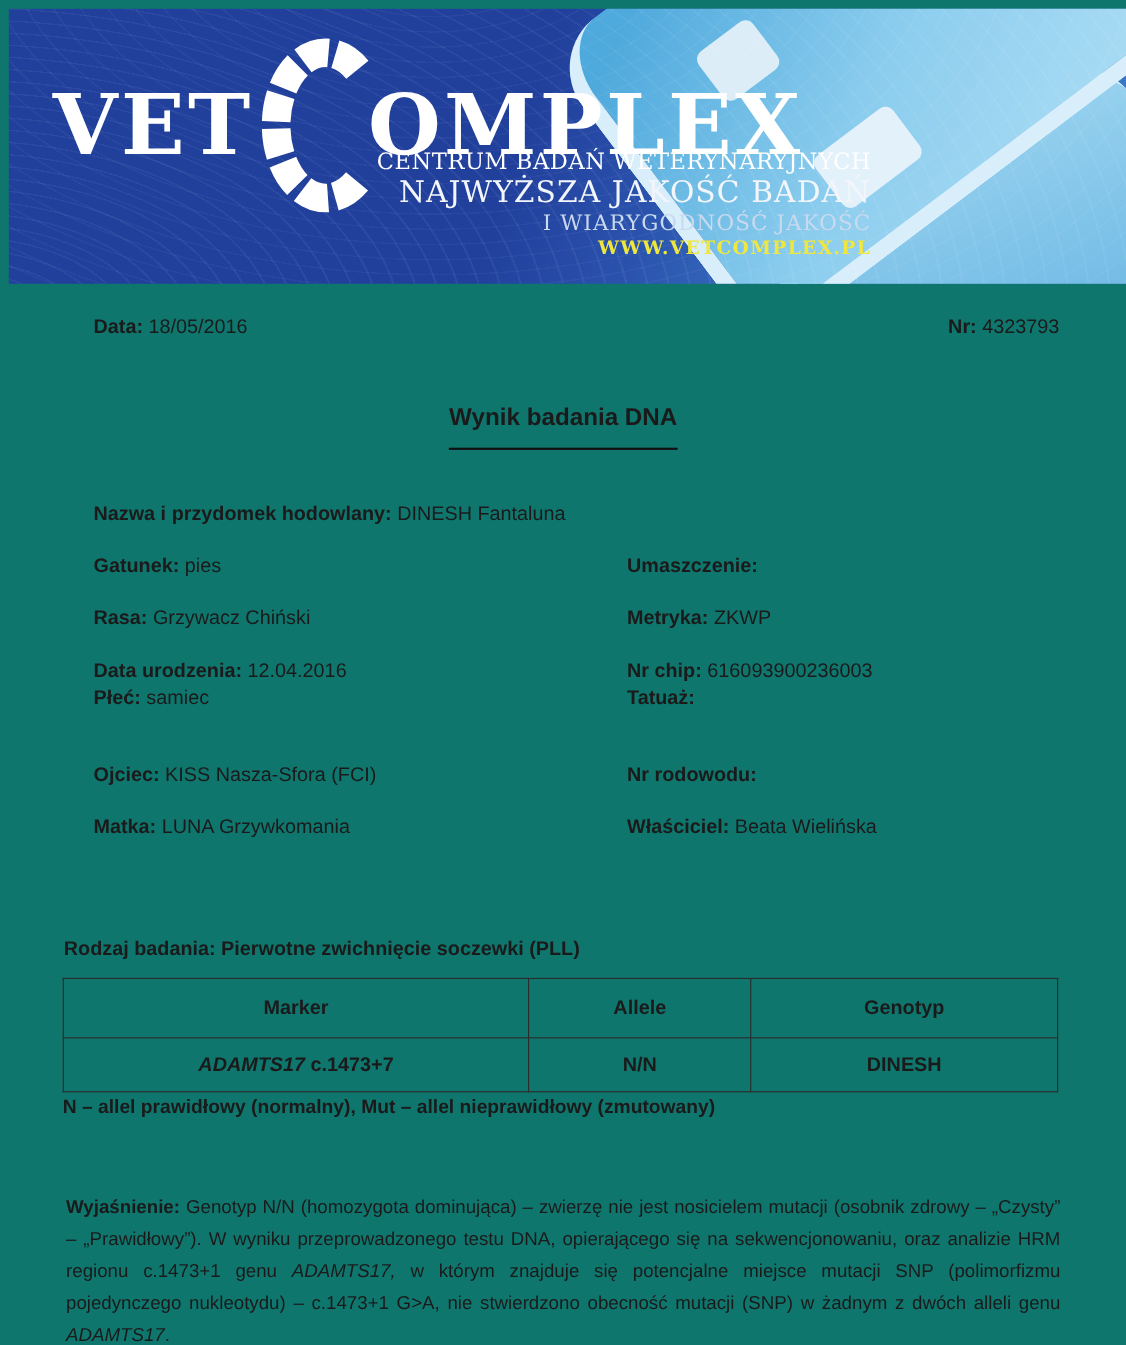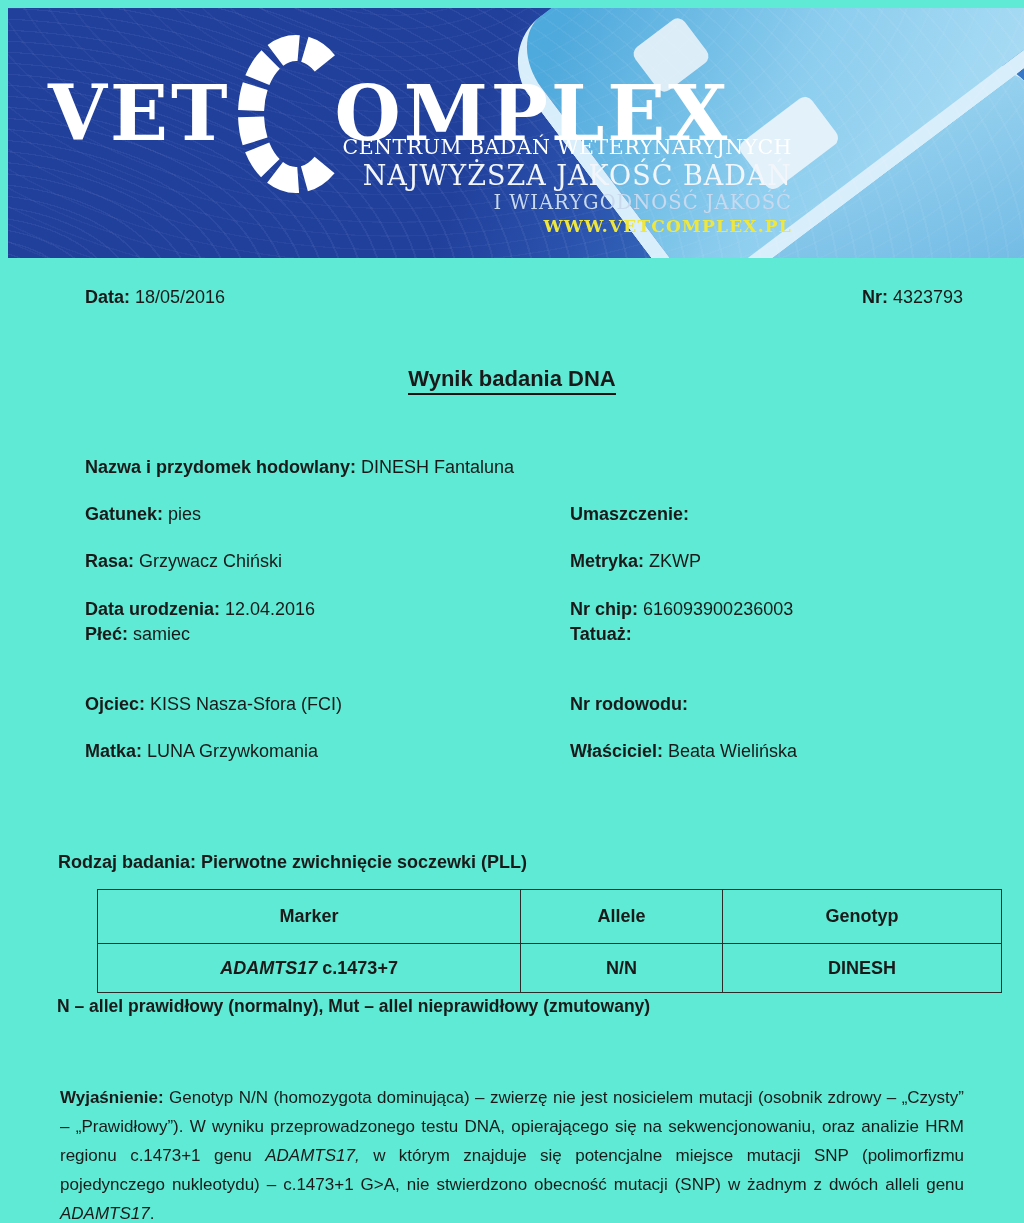--- a/index.html
+++ b/index.html
@@ -1,18 +1,18 @@
 <!DOCTYPE html>
 <html lang="pl"><head>
 <meta charset="utf-8">
 <style>
   html,body{margin:0;padding:0;background:#e8e8e8;}
   .page{
     position:relative;width:1024px;height:1223px;margin:0 auto;
-    background:#5eead4;overflow:hidden;
+    background:#0f766e;overflow:hidden;
     font-family:"Liberation Sans",sans-serif;color:#1a1a1a;
   }
   
   .banner{
     position:absolute;left:8px;top:8px;width:1016px;height:250px;overflow:hidden;
     background:linear-gradient(108deg,#21409c 0%,#21409c 46%,#2a52ad 58%,#3568bb 68%,#3f7fca 84%,#3173c4 100%);
   }
   .banner::before{ 
     content:"";position:absolute;inset:0;z-index:2;pointer-events:none;
     background:
@@ -49,27 +49,27 @@
   .tagline1{font-size:20.5px;font-weight:normal;letter-spacing:0.5px;line-height:1.15;}
   .tagline2{font-size:27px;letter-spacing:1px;line-height:1.15;color:#f2f6fb;}
   .tagline3{font-size:19.5px;letter-spacing:1px;line-height:1.2;color:#c9d9ee;}
   .website{font-size:17px;font-weight:bold;letter-spacing:1.2px;line-height:1.45;color:#efe73e;}
   
   .meta-row{position:absolute;top:287px;left:60px;right:61px;display:flex;
     justify-content:space-between;font-size:18px;}
   b,.bold{font-weight:bold;}
   .doc-title{position:absolute;top:366px;left:0;width:100%;text-align:center;}
   .doc-title span{display:inline-block;font-size:22px;font-weight:bold;
-    padding-bottom:1px;border-bottom:2px solid #111;}
+    padding-bottom:15px;border-bottom:2px solid #111;}
   .field{font-size:18px;white-space:nowrap;margin-left:25px;}
   .name-row{position:absolute;top:457px;left:60px;}
   .grid-row{position:absolute;left:60px;right:60px;}
   .grid-row .right-col{position:absolute;left:485px;top:0;}
   .section-label{position:absolute;top:852px;left:58px;font-size:18px;font-weight:bold;}
-  .result-table{position:absolute;top:889px;left:57px;width:905px;border-collapse:collapse;margin-left:40px;}
+  .result-table{position:absolute;top:889px;left:57px;width:905px;border-collapse:collapse;}
   .result-table td{border:1.5px solid #2b2b2b;text-align:center;vertical-align:middle;
     font-size:18px;font-weight:bold;}
   .result-table .hrow td{height:51px;}
   .result-table .drow td{height:46px;}
   .col-marker{width:425px;} .col-allele{width:201px;} .col-genotyp{width:279px;}
   .table-note{position:absolute;top:996px;left:57px;font-size:17.5px;font-weight:bold;}
   .explanation{position:absolute;top:1066px;left:60px;width:904px;
     font-size:17px;line-height:29px;text-align:justify;}
   .sg-b{font-weight:bold;} .sg-i{font-style:italic;} .sg-bi{font-weight:bold;font-style:italic;}
 </style>

